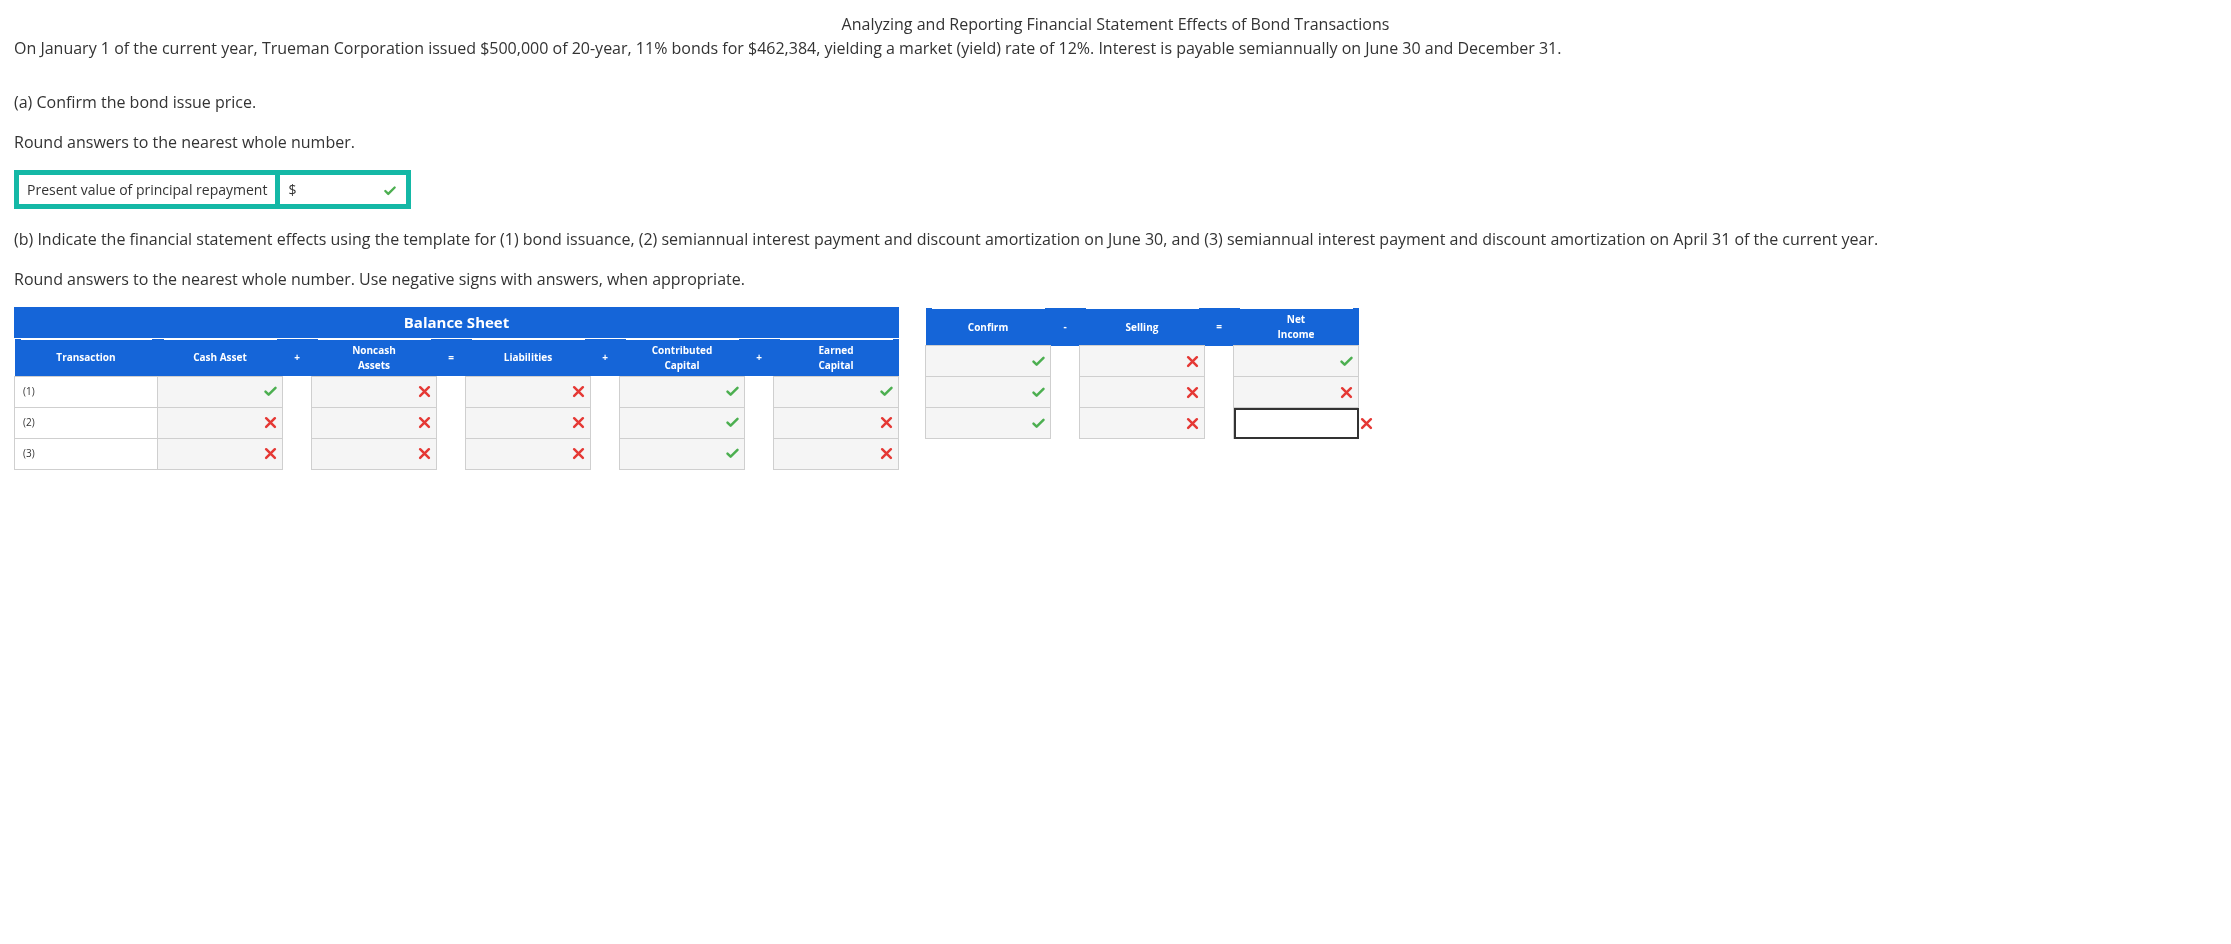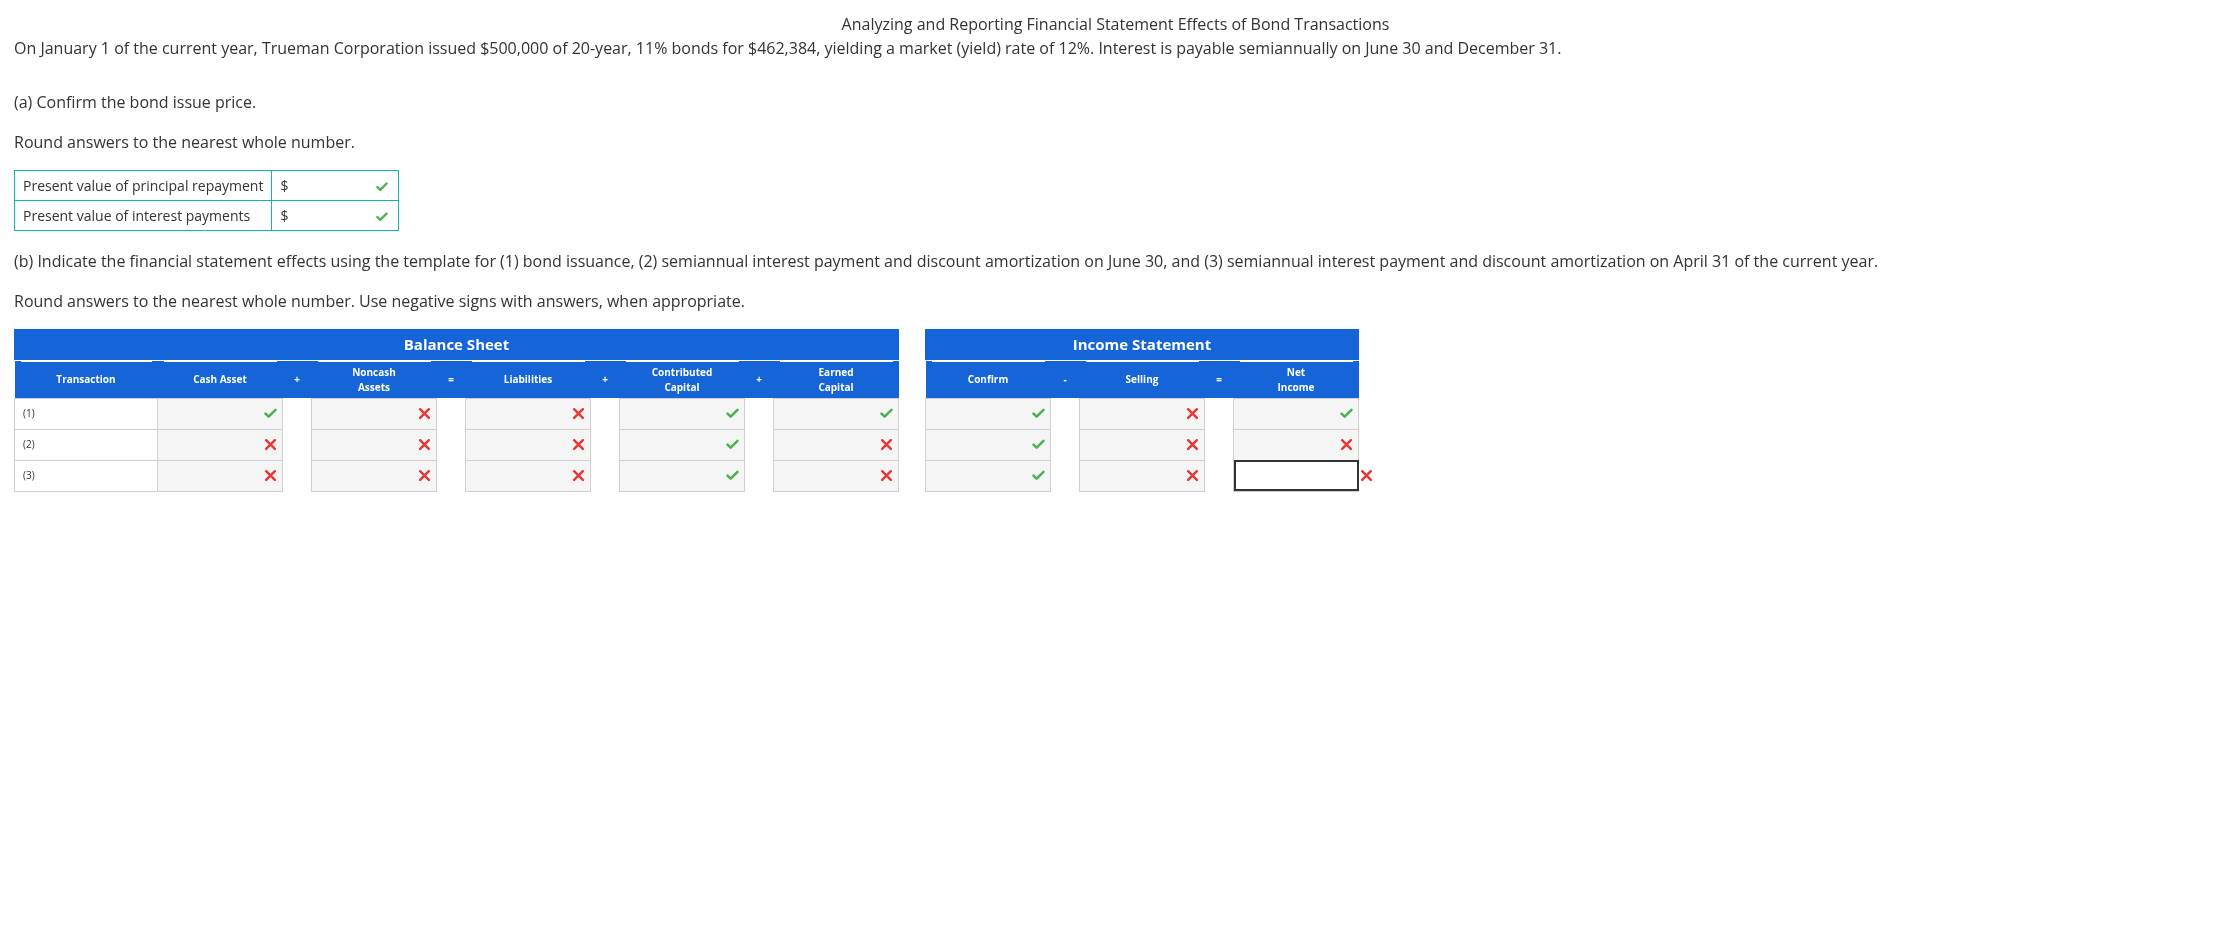--- a/index.html
+++ b/index.html
@@ -15,21 +15,21 @@
   .problem-text  { font-size: 16px; margin-bottom: 30px; }
   .section-text  { font-size: 16px; margin: 16px 0; }
 
   
   table.pv {
     border-collapse: collapse;
     font-size: 14px;
     margin: 6px 0 18px 0;
   }
   table.pv td {
-    border: 1px solid #14b8a6;
+    border: 5px solid #14b8a6;
     padding: 4px 8px;
     vertical-align: middle;
   }
   table.pv td.val {
     width: 110px;
     text-align: right;
     white-space: nowrap;
   }
   table.pv td.val .currency { float: left; }
   .mark {
@@ -138,26 +138,20 @@
 <div class="problem-title">Analyzing and Reporting Financial Statement Effects of Bond Transactions</div>
 <div class="problem-text">On January 1 of the current year, Trueman Corporation issued $500,000 of 20-year, 11% bonds for $462,384, yielding a market (yield) rate of 12%. Interest is payable semiannually on June 30 and December 31.</div>
 
 <div class="section-text">(a) Confirm the bond issue price.</div>
 <div class="section-text">Round answers to the nearest whole number.</div>
 
 <table class="pv">
   <tbody id="pv-body">
       <tr>
         <td>Present value of principal repayment</td>
-        <td class="val"><span class="currency">$</span><span></span><span class="mark ok"><svg class="icon ok" viewBox="0 0 24 24">
-              <path d="M4 12l5 5L20 6" fill="none" stroke-width="4" stroke-linecap="round" stroke-linejoin="round"></path>
-            </svg></span></td>
-      </tr>
-      <tr>
-        <td>Present value of interest payments</td>
         <td class="val"><span class="currency">$</span><span></span><span class="mark ok"><svg class="icon ok" viewBox="0 0 24 24">
               <path d="M4 12l5 5L20 6" fill="none" stroke-width="4" stroke-linecap="round" stroke-linejoin="round"></path>
             </svg></span></td>
       </tr>
     </tbody>
 </table>
 
 <div class="section-text">(b) Indicate the financial statement effects using the template for (1) bond issuance, (2) semiannual interest payment and discount amortization on June 30, and (3) semiannual interest payment and discount amortization on April 31 of the current year.</div>
 <div class="section-text">Round answers to the nearest whole number. Use negative signs with answers, when appropriate.</div>
 
@@ -275,21 +269,20 @@
               <span class="mark bad"><svg class="icon bad" viewBox="0 0 24 24">
                   <path d="M5 5l14 14M19 5L5 19" fill="none" stroke-width="4" stroke-linecap="round"></path>
                 </svg></span>
             </td>
           </tr>
         </tbody>
     </table>
   </div>
 
   <div class="panel is">
-    <div class="hdr">Income Statement</div>
     <table class="fs">
       <thead>
         <tr class="rule">
           <th class="col">Confirm</th>
           <th class="op">-</th>
           <th class="col">Selling</th>
           <th class="op">=</th>
           <th class="col" id="h-ni">Net<br>Income</th>
         </tr>
       </thead>

